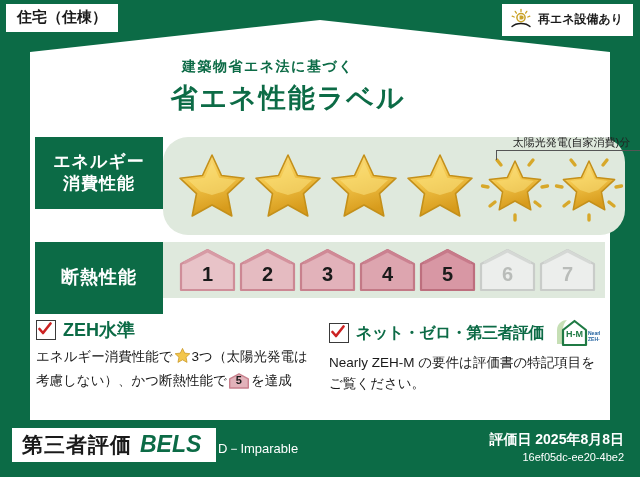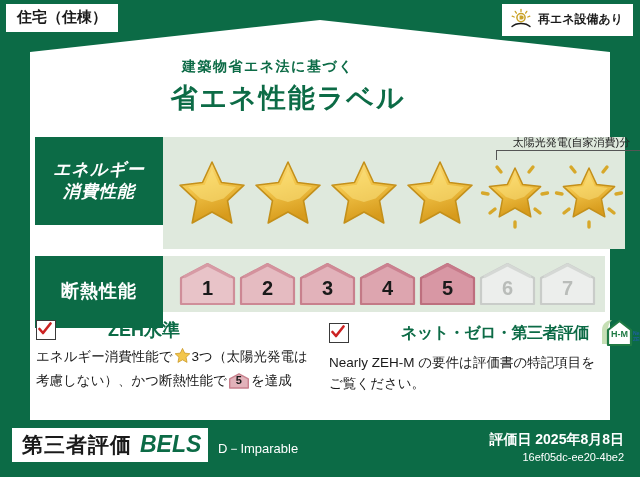--- a/index.html
+++ b/index.html
@@ -76,22 +76,22 @@
     letter-spacing:1px;
   }
   .metric-name .ln{display:block;white-space:nowrap;}
   .metric-value{
     flex:1;
     background:#dfe9dd;
     display:flex;align-items:center;
     padding-left:12px;
     position:relative;
   }
-  .row-energy .metric-name{height:88px;font-style:italic;}
-  .row-energy .metric-value{height:112px;}
+  .row-energy .metric-name{height:72px;}
+  .row-energy .metric-value{height:98px;border-radius:25px;}
   .row-insul .metric-name{height:72px;font-size:18px;}
   .row-insul .metric-value{height:56px;padding-left:16px;}
   
   .stars{display:flex;align-items:center;gap:2px;}
   .star-wrap{position:relative;width:74px;height:74px;flex:0 0 74px;}
   .star-wrap.solar{width:72px;flex:0 0 72px;}
   .star-wrap svg{position:absolute;left:0;top:0;}
   
   .solar-note{
     position:absolute;
@@ -136,21 +136,21 @@
   .zeh-col{flex:1;min-width:0;}
   .zeh-head{display:flex;align-items:center;gap:7px;margin-bottom:5px;}
   .chk{
     width:18px;height:18px;flex:0 0 18px;
     border:1.6px solid #3a3a3a;background:#fff;
     position:relative;
   }
   .chk svg{position:absolute;left:1px;top:1px;}
   .zeh-title{
     font-size:18px;font-weight:bold;color:#0c6b46;
-    letter-spacing:0px;white-space:nowrap;margin-left:45px;
+    letter-spacing:0px;white-space:nowrap;
   }
   .zeh-title.small{font-size:16px;letter-spacing:-0.5px;}
   .zeh-body{
     font-size:13.5px;color:#1a1a1a;line-height:1.55;
     letter-spacing:0px;
   }
   .inline-star{display:inline-block;vertical-align:-3px;margin:0 1px;}
   .inline-badge{
     display:inline-block;vertical-align:-4px;margin:0 2px;
     position:relative;width:20px;height:16px;
@@ -161,21 +161,21 @@
     font-size:11px;font-weight:bold;color:#1a1a1a;line-height:1;
   }
   .zehm-logo{display:flex;align-items:center;gap:2px;margin-left:3px;}
   
   .footer{
     position:absolute;left:0;bottom:0;width:640px;height:57px;z-index:6;
   }
   .bels-box{
     position:absolute;left:12px;top:8px;
     background:#ffffff;
-    padding:5px 7px 6px 10px;
+    padding:5px 15px 6px 10px;
     display:flex;align-items:baseline;gap:8px;
   }
   .bels-jp{font-size:21px;font-weight:bold;color:#1a1a1a;letter-spacing:1px;line-height:1;}
   .bels-en{font-size:23px;font-weight:bold;color:#0c6b46;letter-spacing:0px;line-height:1;font-style:italic;}
   .bels-code{
     position:absolute;left:218px;top:22px;
     font-size:13px;color:#ffffff;line-height:1;
   }
   .eval-date{
     position:absolute;right:16px;top:12px;

